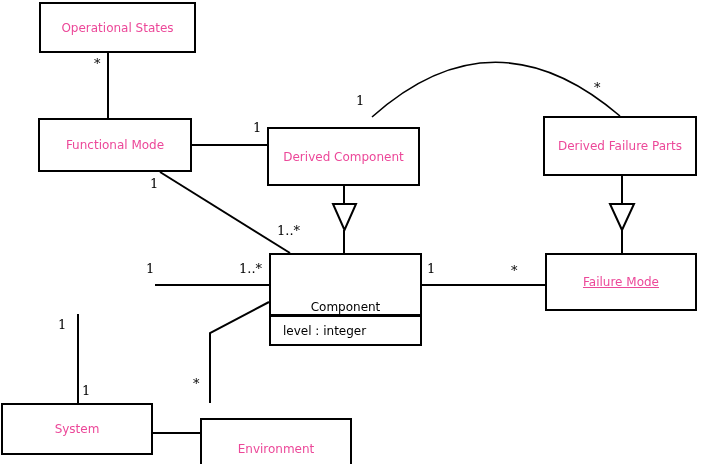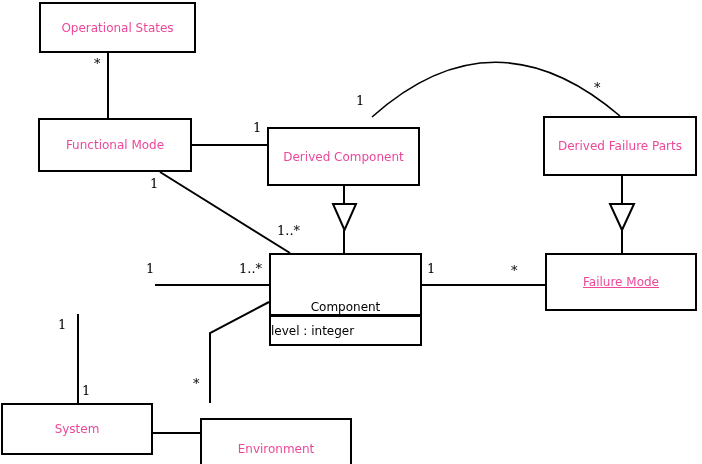--- a/index.html
+++ b/index.html
@@ -50,20 +50,21 @@
     display: flex;
     align-items: flex-end;
     justify-content: center;
     margin-top: 38px;
   }
   .uml-class .attrs {
     border-top: 3px solid #000000;
     height: 27px;
     display: flex;
     align-items: center;
+    padding-left: 12px;
   }
   .mult {
     position: absolute;
     font-family: "DejaVu Serif", serif;
     font-size: 13px;
     line-height: 13px;
     color: #000000;
     z-index: 2;
     white-space: nowrap;
   }

